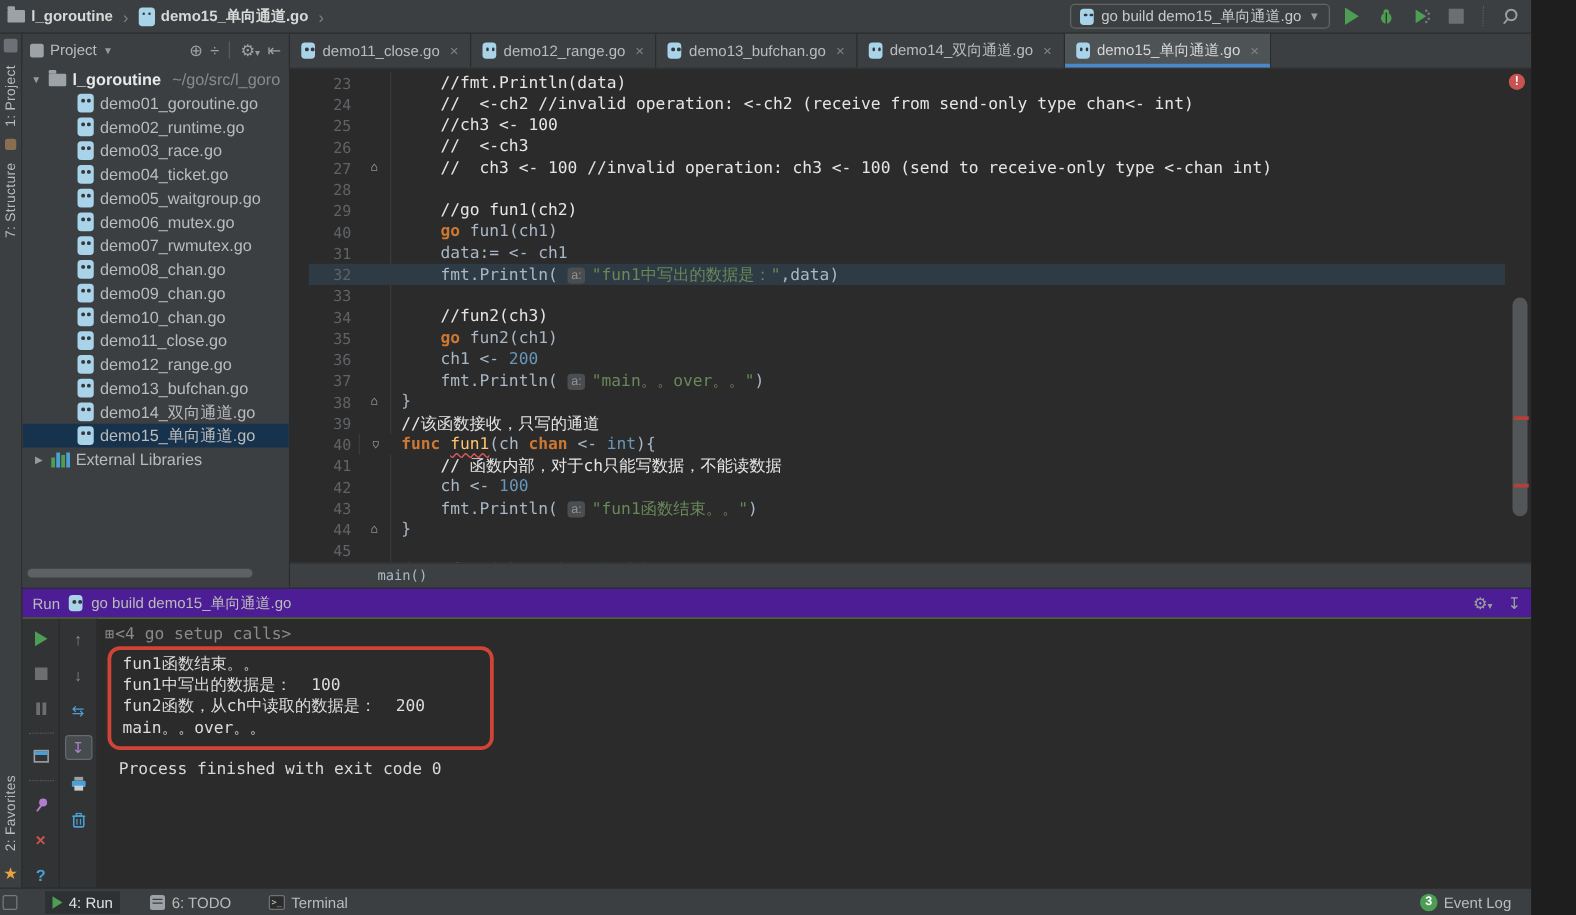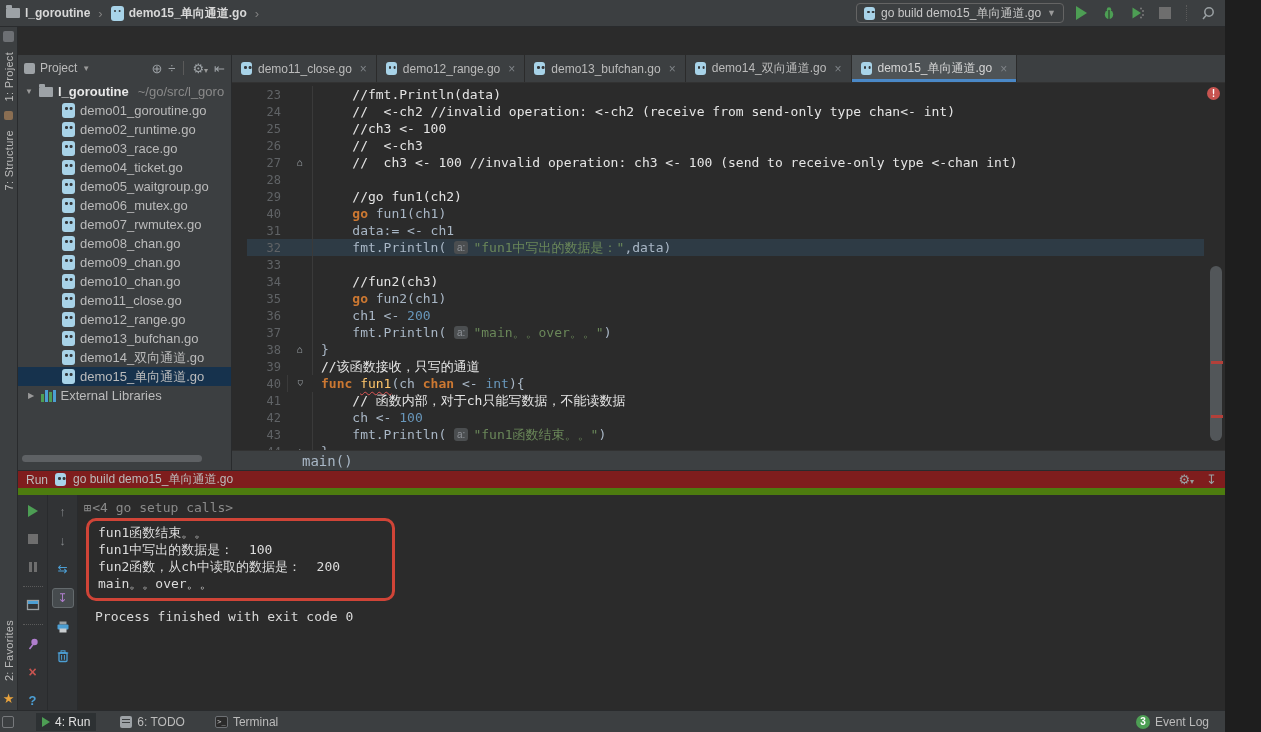--- a/index.html
+++ b/index.html
@@ -24,21 +24,21 @@
   .stop-sq{width:12px;height:12px;background:#6e6e6e;}
   .tb-sep{width:1px;height:16px;border-left:1px dotted #5a5a5a;margin:0 4px;}
   
   .body-row{display:flex;height:683px;}
   .left-strip{width:18px;background:#3c3f41;border-right:1px solid #292b2d;
     display:flex;flex-direction:column;align-items:center;padding:4px 0;gap:10px;}
   .vlabel{writing-mode:vertical-rl;transform:rotate(180deg);font-size:11px;color:#bbbbbb;letter-spacing:.3px;}
   .strip-ico{width:11px;height:11px;background:#6d7074;border-radius:2px;}
   .strip-ico.sm{width:9px;height:9px;background:#8a6e52;}
   .star{color:#e8a33d;font-size:13px;}
-  .content-col{flex:1;display:flex;flex-direction:column;margin-top:28px;}
+  .content-col{flex:1;display:flex;flex-direction:column;}
   .top-split{height:443px;display:flex;min-height:0;}
   
   .project-panel{width:214px;background:#3c3f41;border-right:1px solid #292b2d;
     display:flex;flex-direction:column;position:relative;}
   .pp-header{height:26px;display:flex;align-items:center;padding:0 6px;gap:6px;color:#bbbbbb;}
   .pp-title{display:flex;align-items:center;gap:5px;font-size:12px;}
   .pp-ico{color:#9da2a6;font-size:13px;line-height:1;}
   .pp-caret{font-size:8px;color:#9a9a9a;}
   .pp-vsep{width:1px;height:14px;background:#5a5a5a;margin:0 2px;}
   .tree{flex:1;overflow:hidden;background:#3c3f41;padding-top:1px;font-size:13px;}
@@ -86,24 +86,24 @@
   .seg-fn{color:#ffc66b;}
   .seg-fnerr{color:#ffc66b;text-decoration:underline wavy #e05555 1px;text-underline-offset:3px;text-align:right;}
   .hint-badge{display:inline-block;background:#4b4e50;color:#909499;border-radius:3px;
     font-size:10px;line-height:13px;padding:0 3px;margin-right:5px;vertical-align:1px;font-family:"Liberation Sans",sans-serif;}
   .err-badge{position:absolute;top:4px;right:5px;width:13px;height:13px;border-radius:50%;
     background:#c75450;color:#fff;font-size:10px;font-weight:bold;text-align:center;line-height:13px;}
   .vscroll{position:absolute;right:3px;top:183px;width:12px;height:175px;border-radius:6px;background:#595e62;opacity:.85;}
   .stripe-mark{position:absolute;right:2px;width:12px;height:3px;background:#b3403a;}
   .ed-crumbbar{height:20px;background:#3d4042;border-top:1px solid #323232;
     display:flex;align-items:center;padding-left:70px;color:#a9b7c6;
-    font-family:"DejaVu Sans Mono",monospace;font-size:14px;}
+    font-family:"DejaVu Sans Mono",monospace;font-size:11px;}
   
   .run-panel{height:240px;border-top:1px solid #292b2d;display:flex;flex-direction:column;background:#2b2b2b;}
-  .run-header{height:24px;background:#7f1d1d;border-bottom:7px solid #4d7c0f;
+  .run-header{height:24px;background:#4c1d95;border-bottom:1px solid #4d7c0f;
     display:flex;align-items:center;gap:7px;padding:0 8px;color:#bbbbbb;}
   .rh-right{margin-left:auto;display:flex;align-items:center;gap:12px;color:#9aa0a3;font-size:13px;}
   .run-body{flex:1;display:flex;min-height:0;}
   .rtb{width:30px;background:#313335;border-right:1px solid #292b2d;
     display:flex;flex-direction:column;align-items:center;padding-top:6px;gap:9px;}
   .rtb-sep{width:20px;border-top:1px dotted #5a5a5a;}
   .icon-cell{width:22px;height:20px;display:flex;align-items:center;justify-content:center;}
   .icon-cell.selected{background:#464b4e;border:1px solid #646a6d;border-radius:3px;}
   .play-sm{width:0;height:0;border-left:10px solid #4d9e54;border-top:6px solid transparent;border-bottom:6px solid transparent;}
   .stop-sm{width:10px;height:10px;background:#6e6e6e;}

